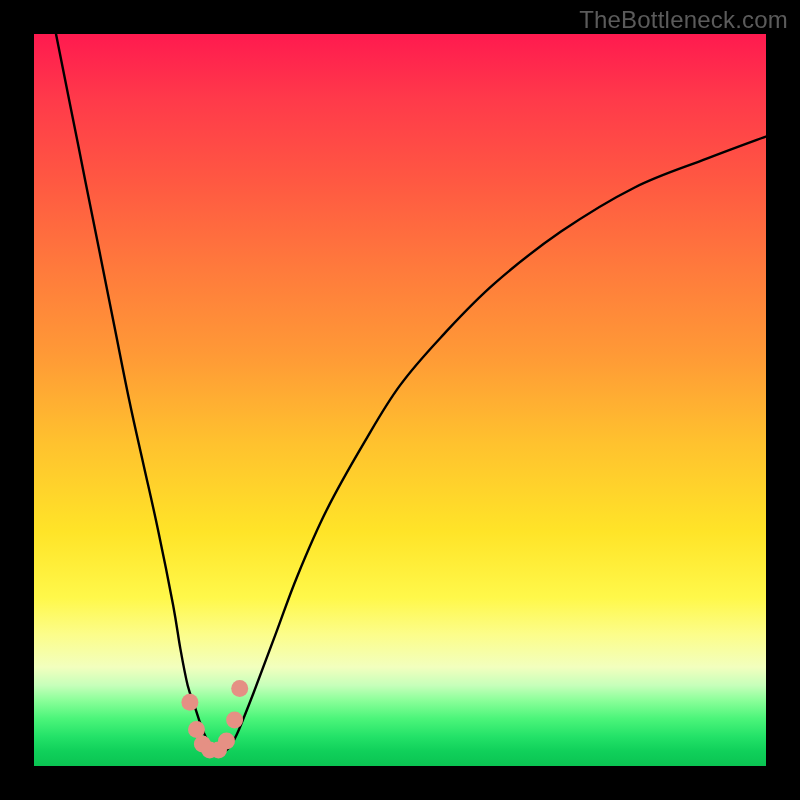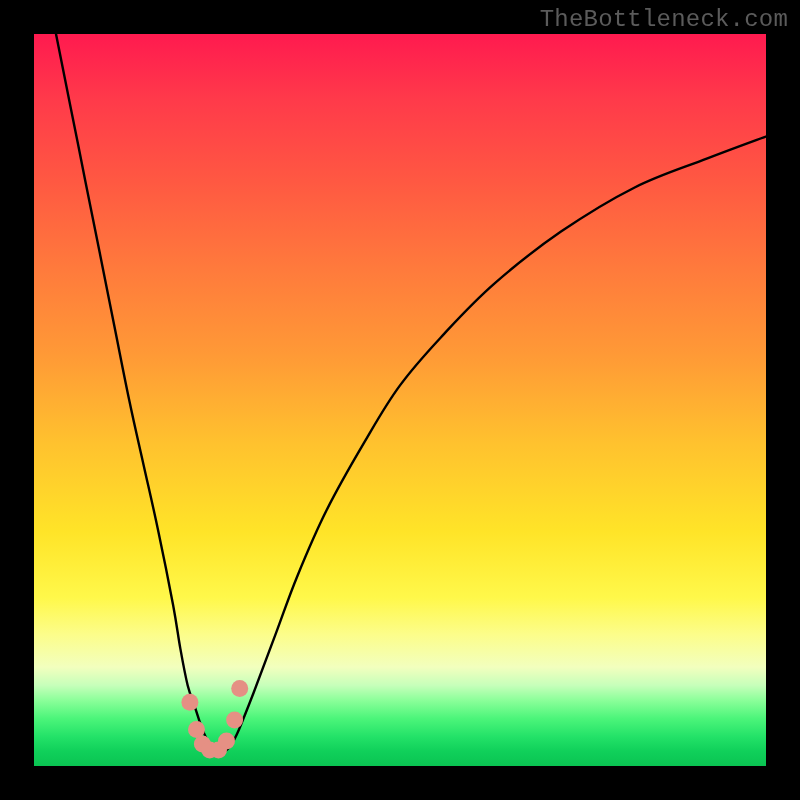--- a/index.html
+++ b/index.html
@@ -54,21 +54,20 @@
     );
   }
   .watermark {
     position: absolute;
     top: 6px;
     right: 12px;
     color: #5b5b5b;
     font-size: 24px;
     letter-spacing: 0.2px;
     font-weight: 400;
-    font-family: Liberation Mono, monospace;
   }
   svg.curve {
     position: absolute;
     left: 0;
     top: 0;
     width: 732px;
     height: 732px;
     display: block;
   }
 </style>

